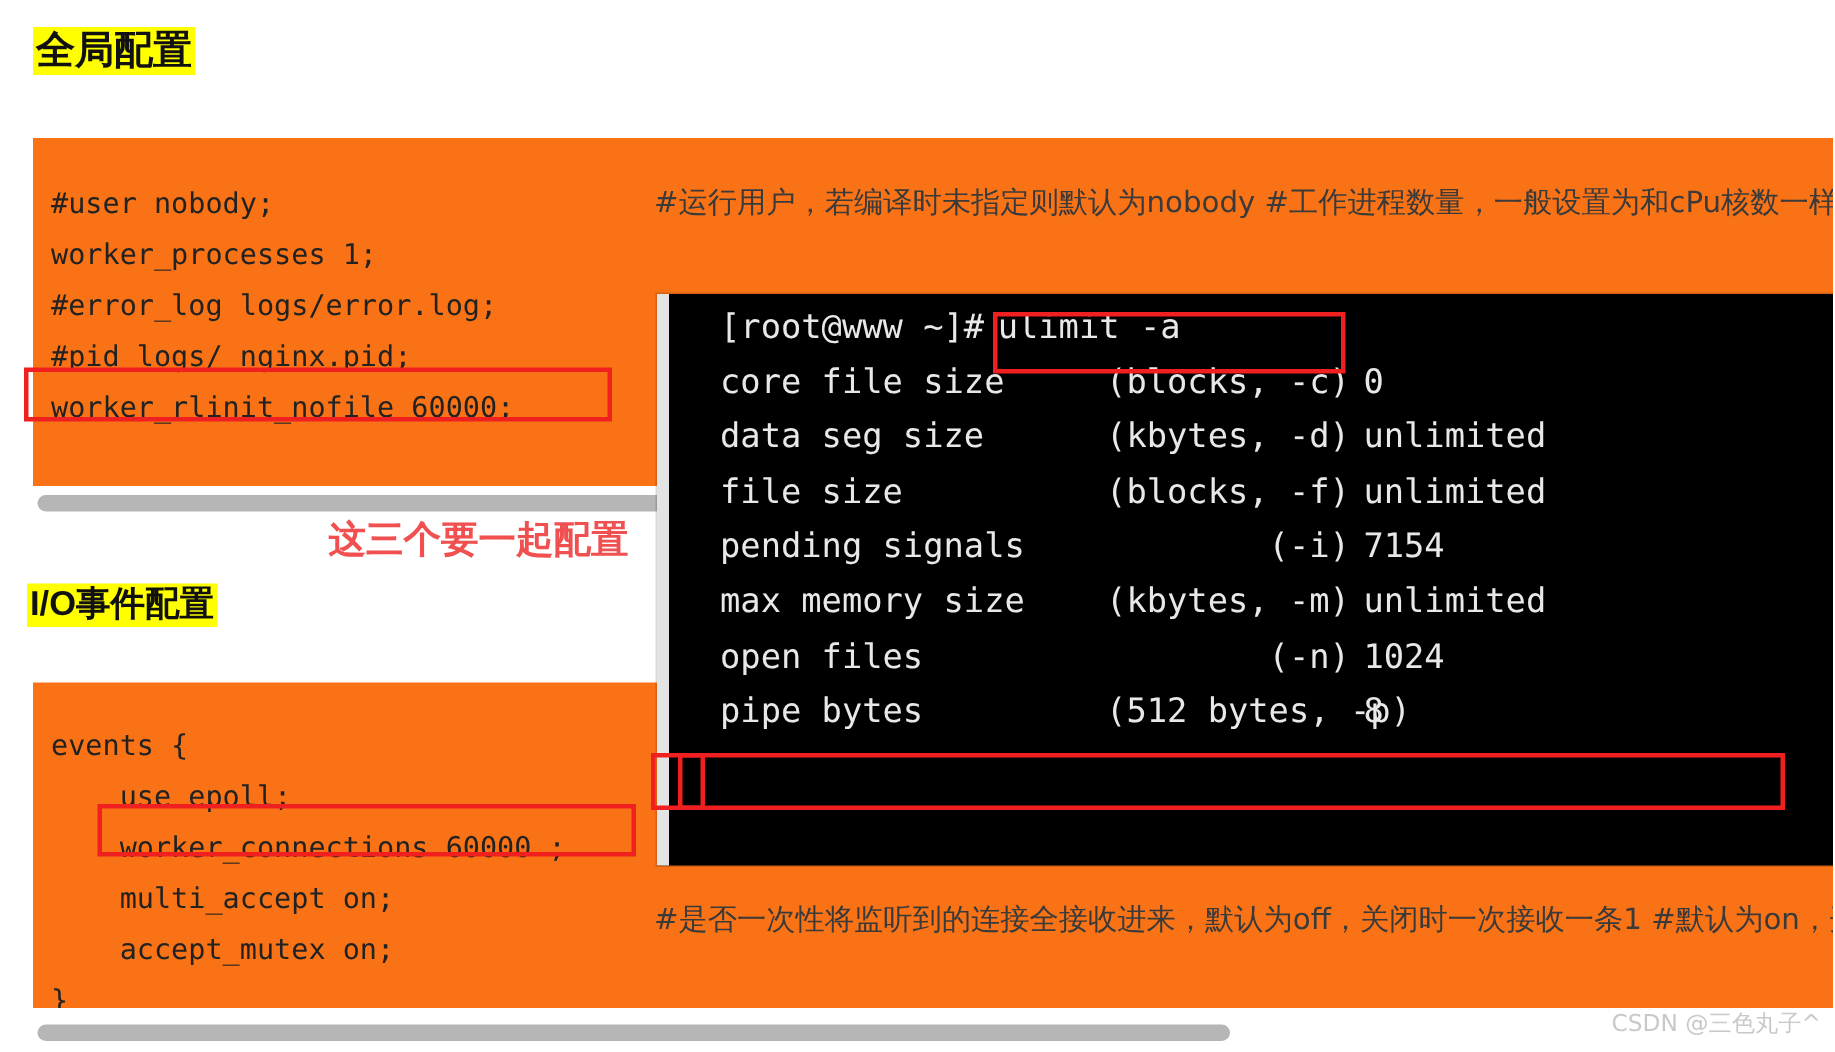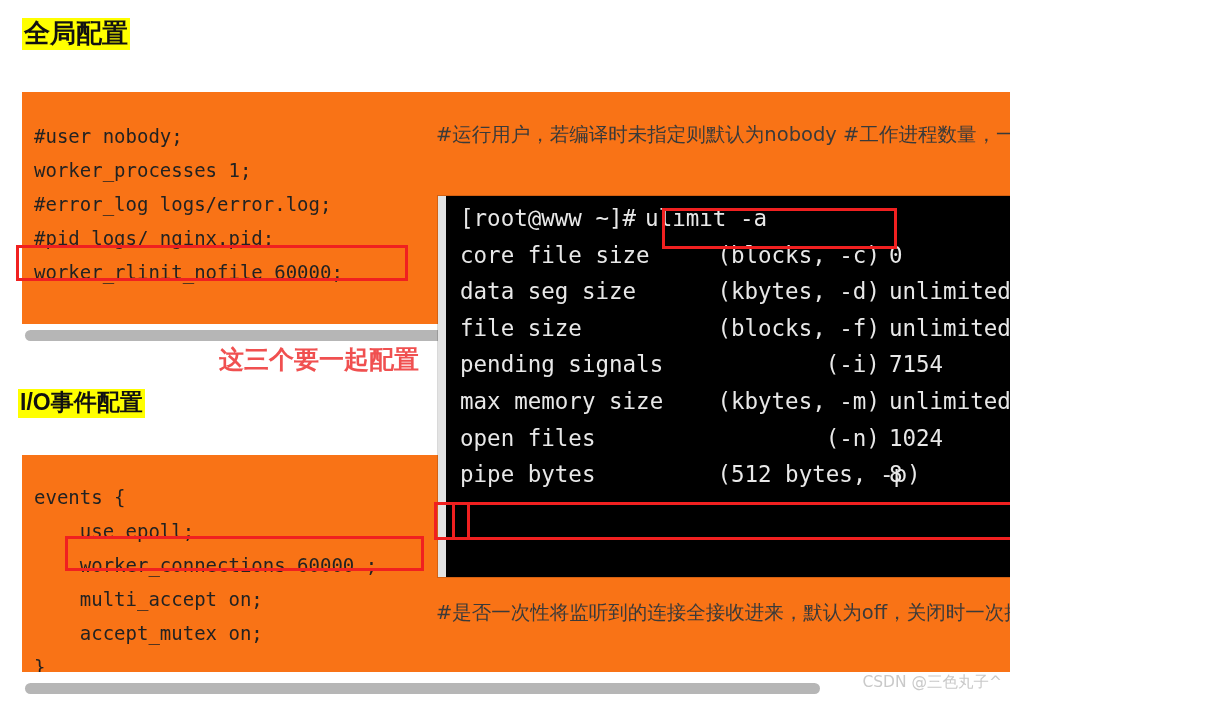--- a/index.html
+++ b/index.html
@@ -3,21 +3,21 @@
 <meta charset="utf-8">
 <style>
   html,body{margin:0;padding:0;}
   body{
     width:1223px;height:701px;
     background:#ffffff;
     font-family:"Liberation Sans", sans-serif;
     overflow:hidden;
     position:relative;
   }
-  .page{position:absolute;left:0;top:0;width:1010px;height:701px;overflow:hidden;}
+  .page{position:absolute;left:0;top:0;width:1222px;height:701px;overflow:hidden;}
 
   
   .heading{
     position:absolute;
     font-size:26px;
     font-weight:700;
     color:#111111;
     background:#ffff00;
     line-height:1.12;
     padding:1px 2px 2px 2px;
@@ -111,20 +111,21 @@
   #terminal .term-inner{
     position:absolute;left:14px;top:4px;right:0;bottom:0;
   }
   .term-line{
     font-family:"DejaVu Sans Mono","Liberation Mono",monospace;
     font-size:22.5px;
     line-height:36.6px;
     color:#e8e8e8;
     white-space:pre;
     letter-spacing:0px;
+    margin-left:20px;
   }
   .term-line .lbl{display:inline-block;width:19ch;}
   .term-line .unit{display:inline-block;width:12ch;text-align:right;}
   .term-line .val{padding-left:9px;}
   .term-prompt{color:#e8e8e8;}
 
   
   #watermark{
     position:absolute;
     right:8px;top:672px;

